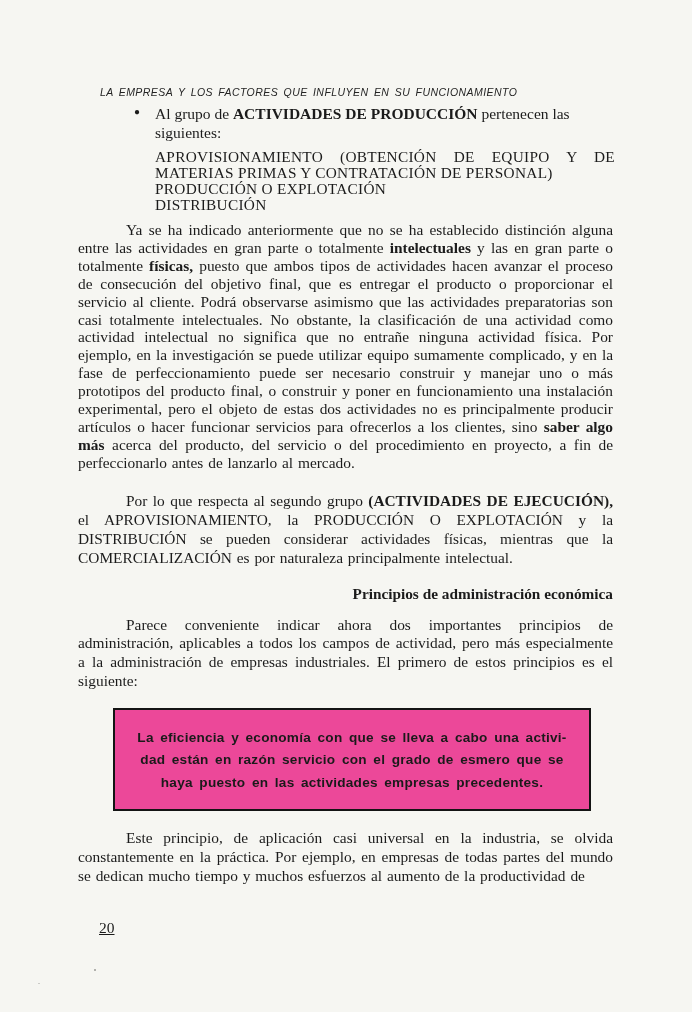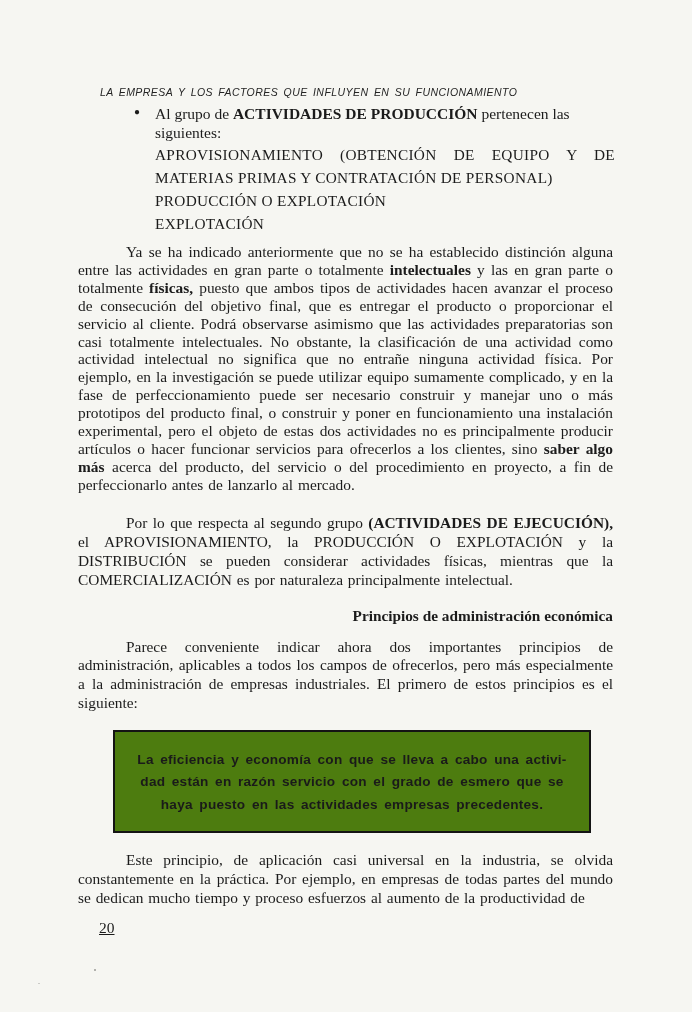--- a/index.html
+++ b/index.html
@@ -43,25 +43,25 @@
     line-height: 19px;
   }
   .bullet {
     position: absolute;
     left: 56px;
     top: 3px;
     font-size: 10px;
     line-height: 10px;
   }
   .caps-list {
-    margin-top: 1px;
+    margin-top: 7px;
     margin-left: 77px;
     width: 460px;
     font-size: 15.3px;
-    line-height: 23px;
+    line-height: 16px;
     letter-spacing: 0.3px;
   }
   .caps-line {
     text-align: justify;
     text-align-last: left;
   }
   .para {
     margin: 0;
     text-align: justify;
     text-indent: 48px;
@@ -80,21 +80,21 @@
     font-size: 15.3px;
     font-weight: bold;
     line-height: 19px;
   }
   .principle-box {
     box-sizing: border-box;
     margin: 17px 0 0 35px;
     width: 478px;
     border: 2.5px solid #141414;
     padding: 17px 6px 15px 6px;
-    background: #4d7c0f;
+    background: #ec4899;
   }
   .box-line {
     font-family: "Liberation Sans", sans-serif;
     font-weight: bold;
     font-size: 13.6px;
     line-height: 22.5px;
     text-align: center;
     letter-spacing: 0.25px;
     word-spacing: 2.5px;
     white-space: nowrap;
@@ -125,38 +125,38 @@
   <div class="column">
 
     <div class="bullet-line">
       <span class="bullet">●</span>
       <span class="bullet-text"><span>Al grupo de </span><span class="b">ACTIVIDADES DE PRODUCCIÓN</span><span> pertenecen las siguientes:</span></span>
     </div>
 
     <div class="caps-list">
         <div class="caps-line">APROVISIONAMIENTO (OBTENCIÓN DE EQUIPO Y DE MATERIAS PRIMAS Y CONTRATACIÓN DE PERSONAL)</div>
         <div class="caps-line">PRODUCCIÓN O EXPLOTACIÓN</div>
-        <div class="caps-line">EXPLOTACIÓN</div>
+        <div class="caps-line">DISTRIBUCIÓN</div>
       </div>
 
     <p class="para para-1"><span>Ya se ha indicado anteriormente que no se ha establecido distinción alguna entre las actividades en gran parte o totalmente </span><span class="b">intelectuales</span><span> y las en gran parte o totalmente </span><span class="b">físicas,</span><span> puesto que ambos tipos de actividades hacen avanzar el proceso de consecución del objetivo final, que es entregar el producto o proporcionar el servicio al cliente. Podrá observarse asimismo que las actividades preparatorias son casi totalmente intelectuales. No obstante, la clasificación de una actividad como actividad intelectual no significa que no entrañe ninguna actividad física. Por ejemplo, en la investigación se puede utilizar equipo sumamente complicado, y en la fase de perfeccionamiento puede ser necesario construir y manejar uno o más prototipos del producto final, o construir y poner en funcionamiento una instalación experimental, pero el objeto de estas dos actividades no es principalmente producir artículos o hacer funcionar servicios para ofrecerlos a los clientes, sino </span><span class="b">saber algo más</span><span> acerca del producto, del servicio o del procedimiento en proyecto, a fin de perfeccionarlo antes de lanzarlo al mercado.</span></p>
 
     <p class="para para-2"><span>Por lo que respecta al segundo grupo </span><span class="b">(ACTIVIDADES DE EJECUCIÓN),</span><span> el APROVISIONAMIENTO, la PRODUCCIÓN O EXPLOTACIÓN y la DISTRIBUCIÓN se pueden considerar actividades físicas, mientras que la COMERCIALIZACIÓN es por naturaleza principalmente intelectual.</span></p>
 
     <h3 class="heading">Principios de administración económica</h3>
 
-    <p class="para para-3"><span>Parece conveniente indicar ahora dos importantes principios de administración, aplicables a todos los campos de ofrecerlos, pero más especialmente a la administración de empresas industriales. El primero de estos principios es el siguiente:</span></p>
+    <p class="para para-3"><span>Parece conveniente indicar ahora dos importantes principios de administración, aplicables a todos los campos de actividad, pero más especialmente a la administración de empresas industriales. El primero de estos principios es el siguiente:</span></p>
 
     <div class="principle-box">
         <div class="box-line">La eficiencia y economía con que se lleva a cabo una activi-</div>
         <div class="box-line">dad están en razón servicio con el grado de esmero que se</div>
         <div class="box-line">haya puesto en las actividades empresas precedentes.</div>
       </div>
 
-    <p class="para para-4"><span>Este principio, de aplicación casi universal en la industria, se olvida constantemente en la práctica. Por ejemplo, en empresas de todas partes del mundo se dedican mucho tiempo y proceso esfuerzos al aumento de la productividad de</span></p>
+    <p class="para para-4"><span>Este principio, de aplicación casi universal en la industria, se olvida constantemente en la práctica. Por ejemplo, en empresas de todas partes del mundo se dedican mucho tiempo y muchos esfuerzos al aumento de la productividad de</span></p>
 
   </div>
 
   <div class="page-number">20</div>
 
   <div class="speck speck-1"></div>
   <div class="speck speck-2"></div>
 
 </div>
 

